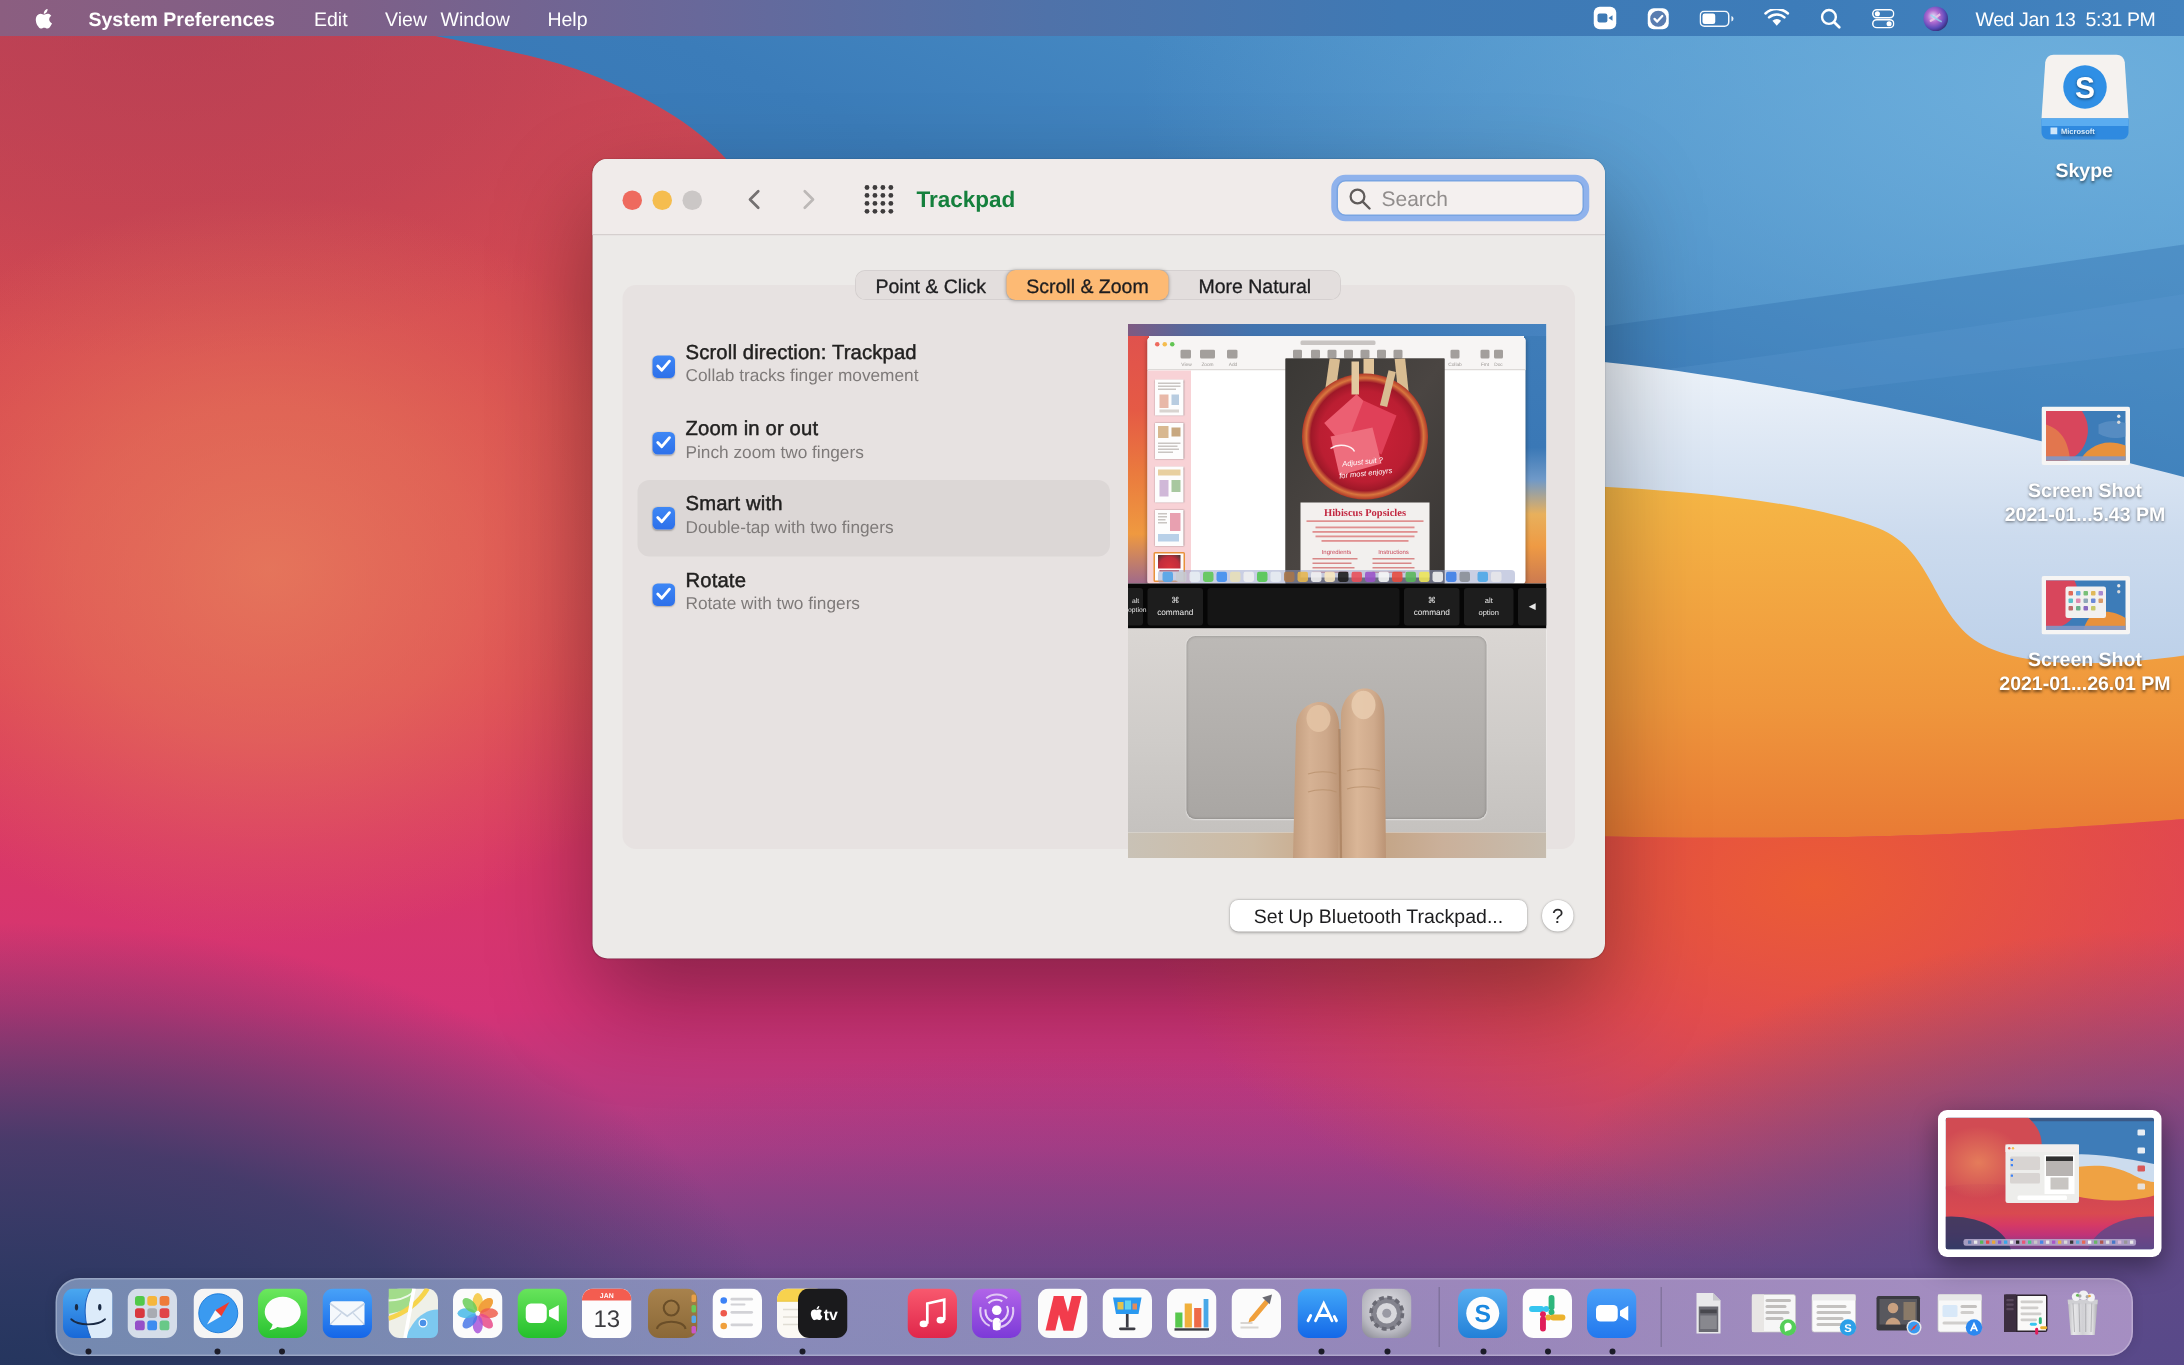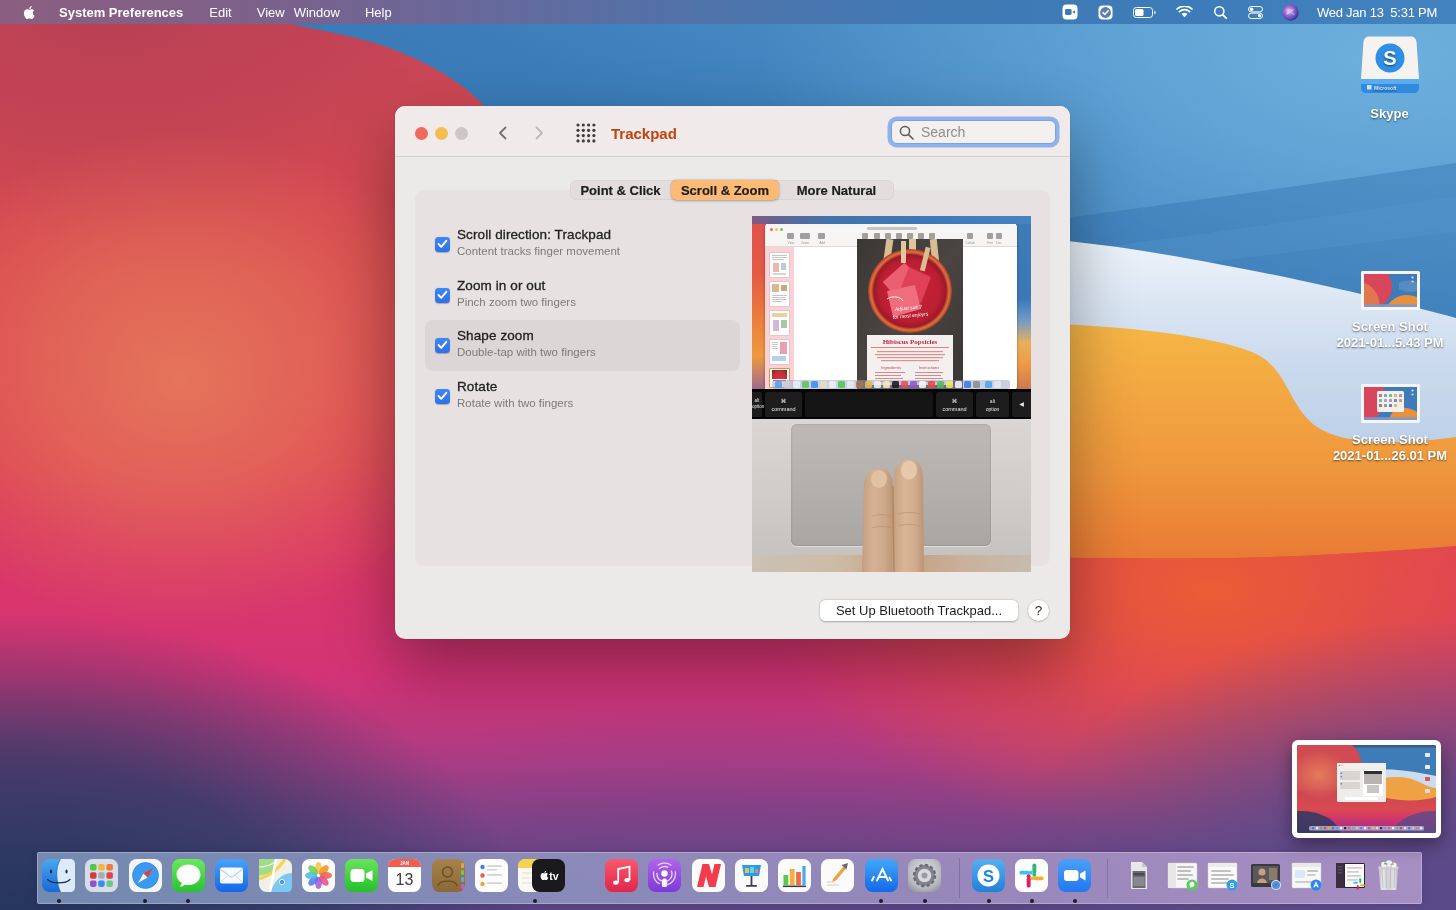--- a/index.html
+++ b/index.html
@@ -21,47 +21,47 @@
   .dicon { position:absolute; text-align:center; color:#fff; font-size:13px; font-weight:700; z-index:1;
     text-shadow:0 1px 2px rgba(0,0,0,0.55); }
   .dlabel { line-height:15.5px; }
 
   
   #win { left:395px; top:106px; width:675px; height:533px; border-radius:10px; background:#eceae8; z-index:10;
     box-shadow:0 28px 65px rgba(0,0,0,0.36), 0 0 1px rgba(0,0,0,0.32); }
   #titlebar { position:absolute; left:0; top:0; width:100%; height:51px; background:#f0ebea; border-radius:10px 10px 0 0;
     border-bottom:1px solid #d5cfce; }
   .tl { position:absolute; top:20.5px; width:13px; height:13px; border-radius:50%; }
-  #wtitle { position:absolute; left:216px; top:19px; font-size:15px; font-weight:700; color:#c2410c; }
+  #wtitle { position:absolute; left:216px; top:19px; font-size:15px; font-weight:700; color:#15803d; }
   #search { position:absolute; left:496px; top:14px; width:165px; height:24px; background:#f4f0ef; border:1px solid #78a4e2;
     border-radius:6px; box-shadow:0 0 0 3.5px #8fb2ec; display:flex; align-items:center; }
   #search span { color:#918d8c; font-size:14px; margin-left:7px; }
   #tabs { position:absolute; left:175px; top:74px; width:324px; height:20px; background:#e3dedd; -webkit-text-stroke:0.2px #1d1d1f; border-radius:7px;
     box-shadow:inset 0 0 0 0.5px rgba(0,0,0,0.08); display:flex; font-size:13px; color:#1d1d1f; }
-  #tabs .seg { flex:none; display:flex; align-items:center; justify-content:center; height:20px;font-weight:bold; }
+  #tabs .seg { flex:none; display:flex; align-items:center; justify-content:center; height:20px; }
   #tabs .sel { background:#fdba74; border-radius:6px; box-shadow:0 0.5px 2.5px rgba(0,0,0,0.28), 0 0 0 0.5px rgba(0,0,0,0.06); }
   #panel { position:absolute; left:20px; top:84px; width:635px; height:376px; background:#e7e2e1; border-radius:9px; }
   .cb { position:absolute; left:40px; width:14.5px; height:14.5px; border-radius:3.5px;
     background:linear-gradient(180deg,#3e87f5,#2d70ea); box-shadow:0 0.5px 1px rgba(0,0,0,0.25); }
   .cb svg { position:absolute; left:1.5px; top:2px; }
   .rowt { position:absolute; left:62px; font-size:13.5px; font-weight:400; color:#222120; -webkit-text-stroke:0.3px #222120; letter-spacing:0.1px; }
   .rows { position:absolute; left:62px; font-size:11.5px; color:#7e7a79; }
   #hirow { position:absolute; left:30px; top:214px; width:315px; height:51px; background:#dcd7d6; border-radius:8px; }
   #setup { position:absolute; left:425px; top:494px; width:198px; height:21px; background:#ffffff; border-radius:5.5px;
     box-shadow:0 0.5px 2px rgba(0,0,0,0.28), 0 0 0 0.5px rgba(0,0,0,0.05); font-size:13px; color:#1d1d1f;
     display:flex; align-items:center; justify-content:center; }
   #help { position:absolute; left:633px; top:493.5px; width:21px; height:21px; background:#ffffff; border-radius:50%;
     box-shadow:0 0.5px 2px rgba(0,0,0,0.28), 0 0 0 0.5px rgba(0,0,0,0.05); font-size:13.5px; color:#2a2a2c;
     display:flex; align-items:center; justify-content:center; }
   
   #video { position:absolute; left:357px; top:110px; width:279px; height:356px; overflow:hidden; background:#fff; }
   .vabs { position:absolute; }
 
   
-  #dock { left:37px; top:852px; width:1385px; height:52px; border-radius:2px;
+  #dock { left:37px; top:852px; width:1385px; height:52px; border-radius:16px;
     background:linear-gradient(90deg, rgba(143,166,204,0.74) 0%, rgba(152,162,203,0.74) 40%, rgba(174,158,206,0.74) 70%, rgba(188,163,211,0.77) 100%);
     box-shadow:inset 0 0 0 1px rgba(255,255,255,0.25), 0 0 8px rgba(0,0,0,0.12); z-index:6; }
   .dk { position:absolute; top:7px; width:33px; height:33px; }
   .dk svg { display:block; width:33px; height:33px; }
   .ddot { position:absolute; top:47px; width:4px; height:4px; border-radius:50%; background:#1c1c28; }
   .dsep { position:absolute; top:6px; width:1px; height:40px; background:rgba(60,60,80,0.28); }
   
   #preview { left:1292px; top:740px; width:149px; height:98px; background:#ffffff; border-radius:6px;
     box-shadow:0 6px 18px rgba(0,0,0,0.4); z-index:7; padding:5px; }
   #pv { position:relative; width:139px; height:88px; overflow:hidden; border-radius:2px; }
@@ -317,34 +317,34 @@
     <div class="seg sel" style="width:108px">Scroll &amp; Zoom</div>
     <div class="seg" style="width:115px">More Natural</div>
   </div>
   <div id="hirow"></div>
   <div class="cb" style="top:131px">
         <svg width="11" height="10" viewBox="0 0 11 10">
           <path d="M1.5 5 L4.2 7.8 L9.3 1.8" stroke="#fff" stroke-width="1.9" fill="none" stroke-linecap="round" stroke-linejoin="round"></path>
         </svg>
       </div>
   <div class="rowt" style="top:121px">Scroll direction: Trackpad</div>
-  <div class="rows" style="top:139px">Content tracks finger movement</div>
+  <div class="rows" style="top:139px">Collab tracks finger movement</div>
   <div class="cb" style="top:182px">
         <svg width="11" height="10" viewBox="0 0 11 10">
           <path d="M1.5 5 L4.2 7.8 L9.3 1.8" stroke="#fff" stroke-width="1.9" fill="none" stroke-linecap="round" stroke-linejoin="round"></path>
         </svg>
       </div>
   <div class="rowt" style="top:172px">Zoom in or out</div>
   <div class="rows" style="top:190px">Pinch zoom two fingers</div>
   <div class="cb" style="top:232px">
         <svg width="11" height="10" viewBox="0 0 11 10">
           <path d="M1.5 5 L4.2 7.8 L9.3 1.8" stroke="#fff" stroke-width="1.9" fill="none" stroke-linecap="round" stroke-linejoin="round"></path>
         </svg>
       </div>
-  <div class="rowt" style="top:222px">Shape zoom</div>
+  <div class="rowt" style="top:222px">Smart with</div>
   <div class="rows" style="top:240px">Double-tap with two fingers</div>
   <div class="cb" style="top:283px">
         <svg width="11" height="10" viewBox="0 0 11 10">
           <path d="M1.5 5 L4.2 7.8 L9.3 1.8" stroke="#fff" stroke-width="1.9" fill="none" stroke-linecap="round" stroke-linejoin="round"></path>
         </svg>
       </div>
   <div class="rowt" style="top:273px">Rotate</div>
   <div class="rows" style="top:291px">Rotate with two fingers</div>
   <div id="video">
 

